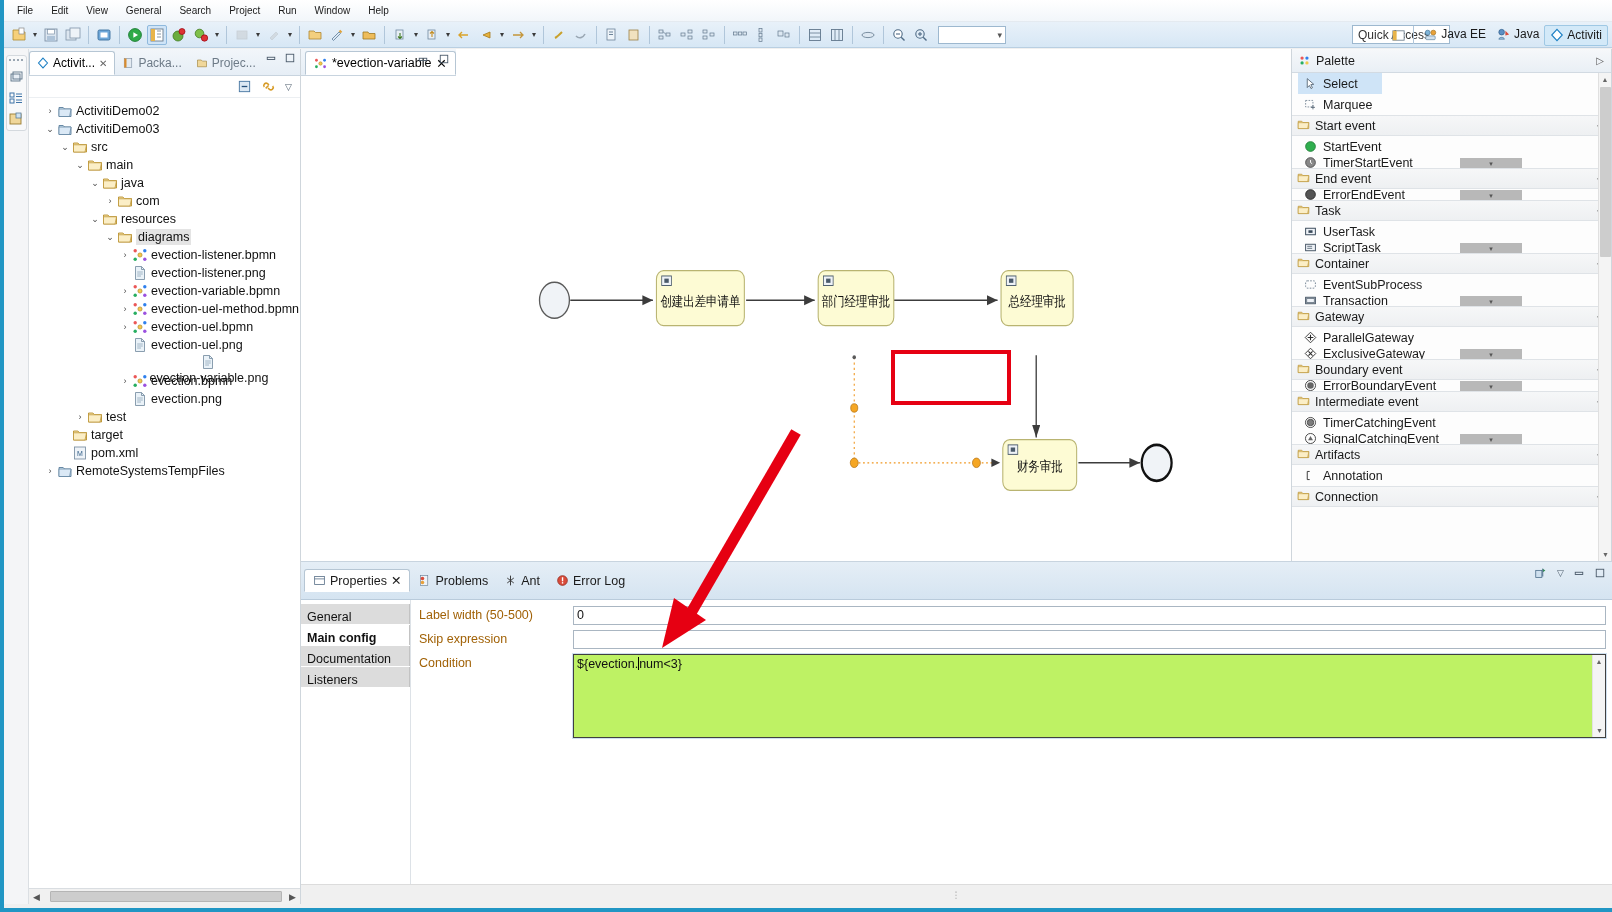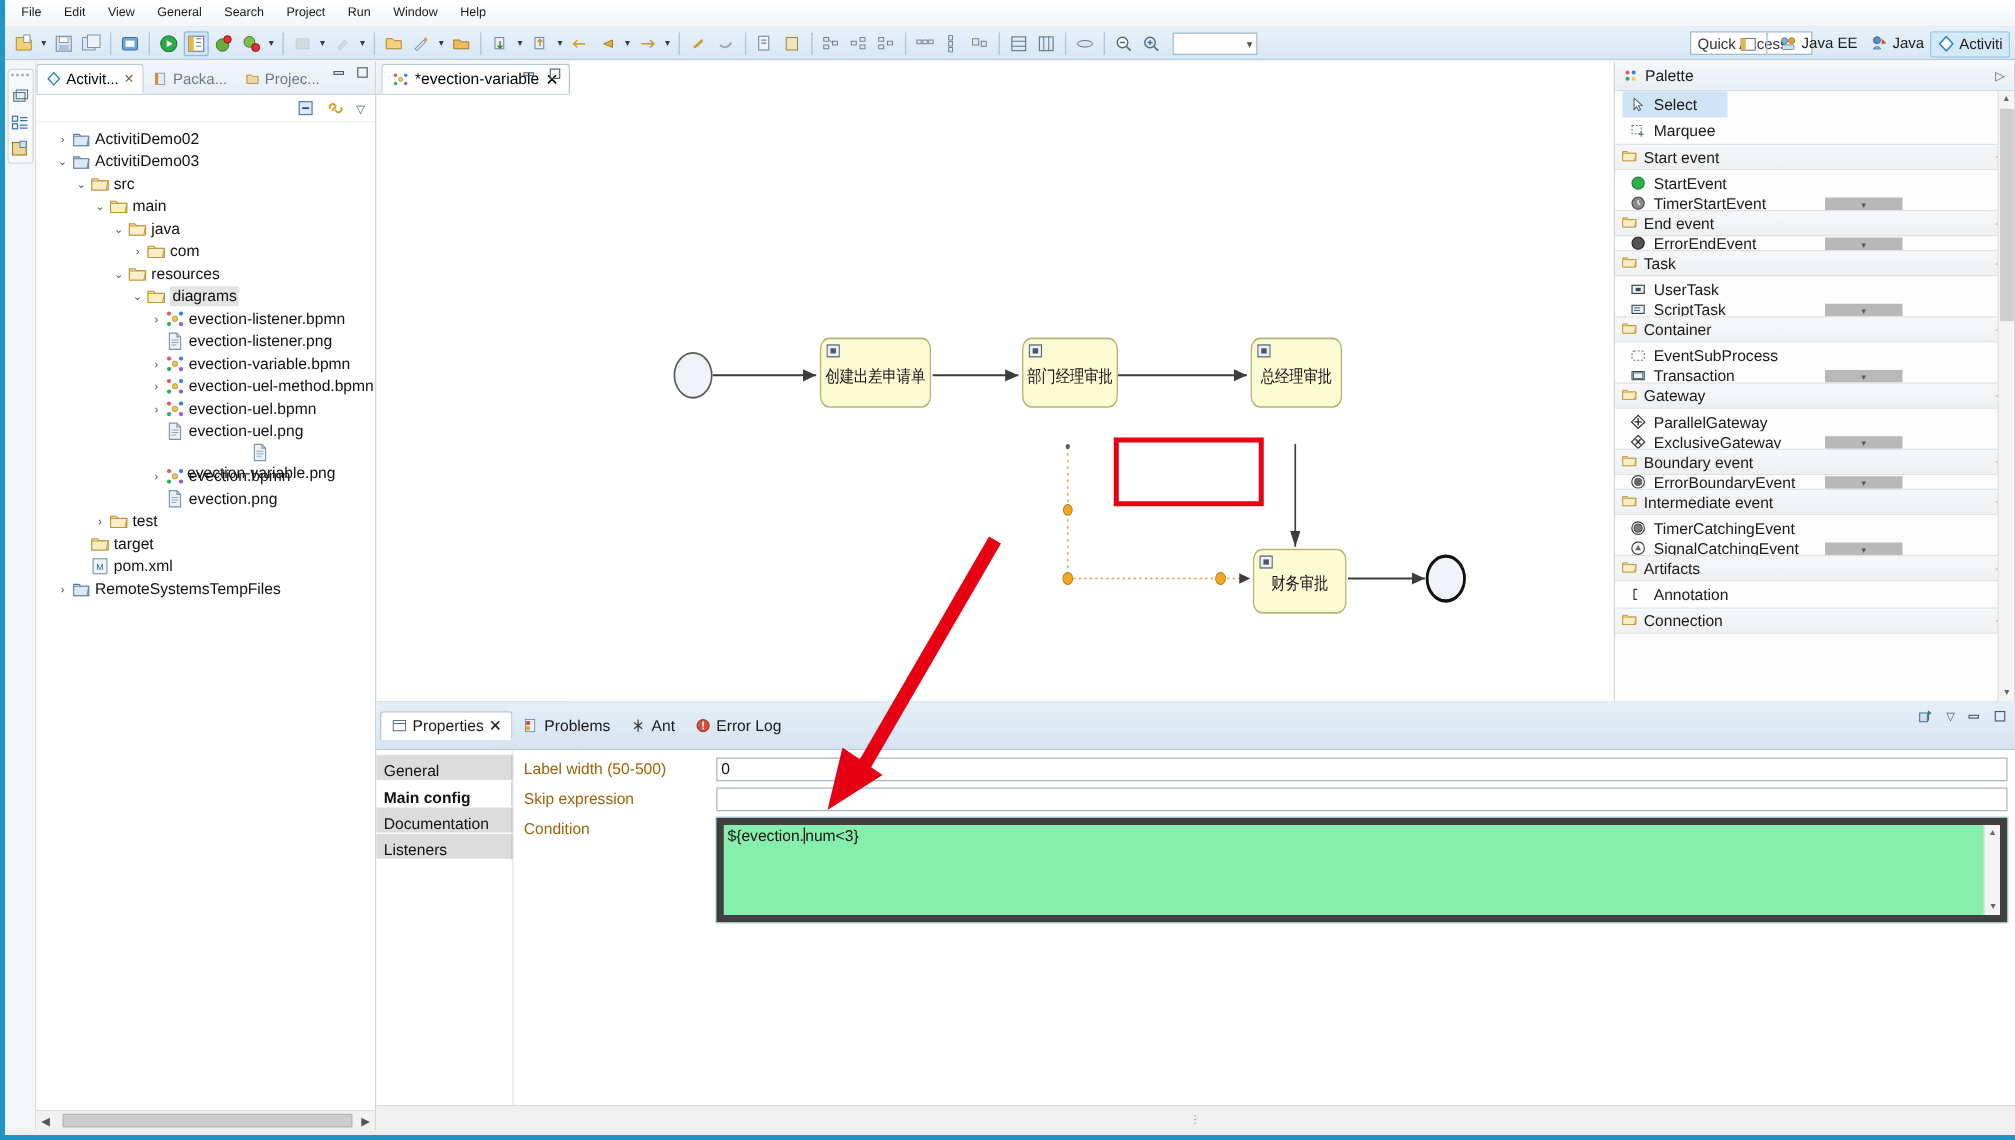--- a/index.html
+++ b/index.html
@@ -307,22 +307,22 @@
     font-size: 12.5px; color: #a16207; line-height: 19px;
   }
   .finput {
     flex: 1; height: 19px; background: #fff;
     border: 1px solid #aab6c2;
     font-size: 12.5px; color: #111;
     padding: 0 3px; line-height: 17px;
     margin-right: 6px;
   }
   .ftext {
-    flex: 1; height: 84px; background: #86efac;
-    border: 6px solid #404040;
+    flex: 1; height: 84px; background: #bef264;
+    border: 1px solid #404040;
     font-size: 12.5px; color: #111;
     padding: 2px 3px; margin-right: 6px;
     position: relative;
     outline: 1px solid #cfe0f0;
   }
   .ftext .caret {
     display: inline-block; width: 1px; height: 13px;
     background: #000; vertical-align: -2px;
   }
   .ftext-scroll {

